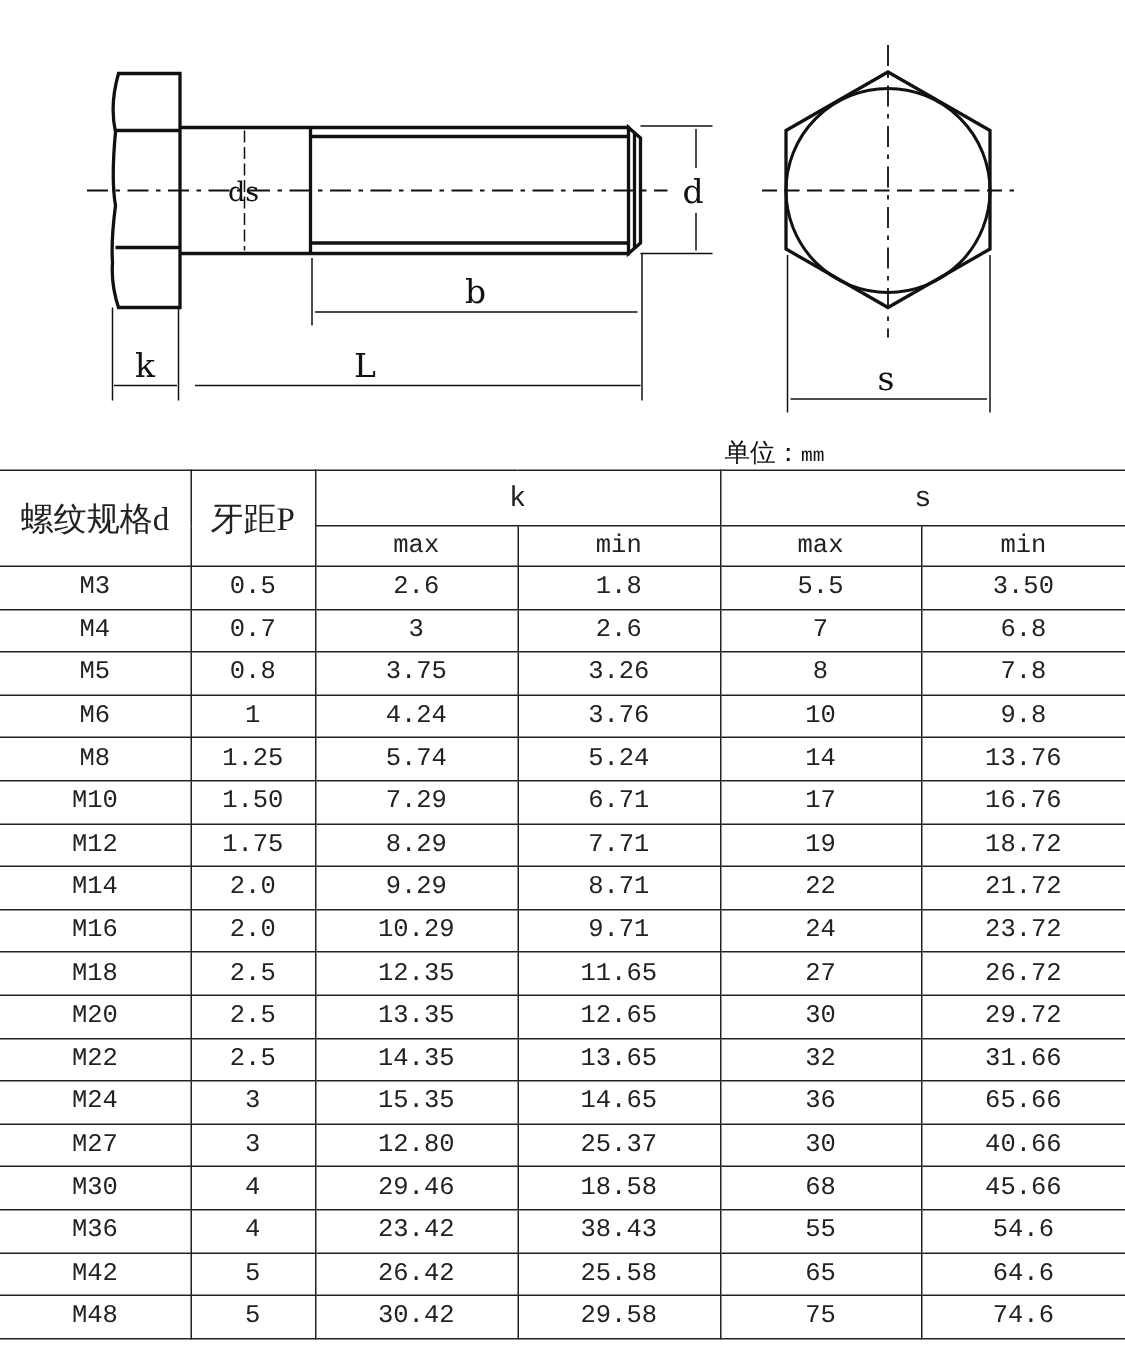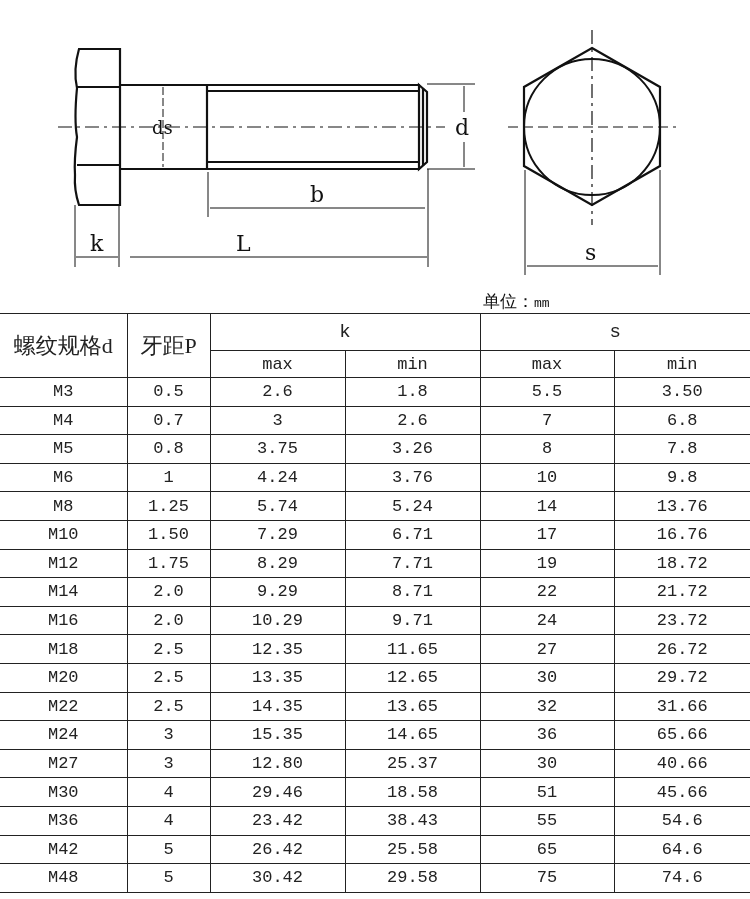--- a/index.html
+++ b/index.html
@@ -215,21 +215,21 @@
         <td>12.80</td>
         <td>25.37</td>
         <td>30</td>
         <td>40.66</td>
       </tr>
       <tr>
         <td>M30</td>
         <td>4</td>
         <td>29.46</td>
         <td>18.58</td>
-        <td>51</td>
+        <td>68</td>
         <td>45.66</td>
       </tr>
       <tr>
         <td>M36</td>
         <td>4</td>
         <td>23.42</td>
         <td>38.43</td>
         <td>55</td>
         <td>54.6</td>
       </tr>

